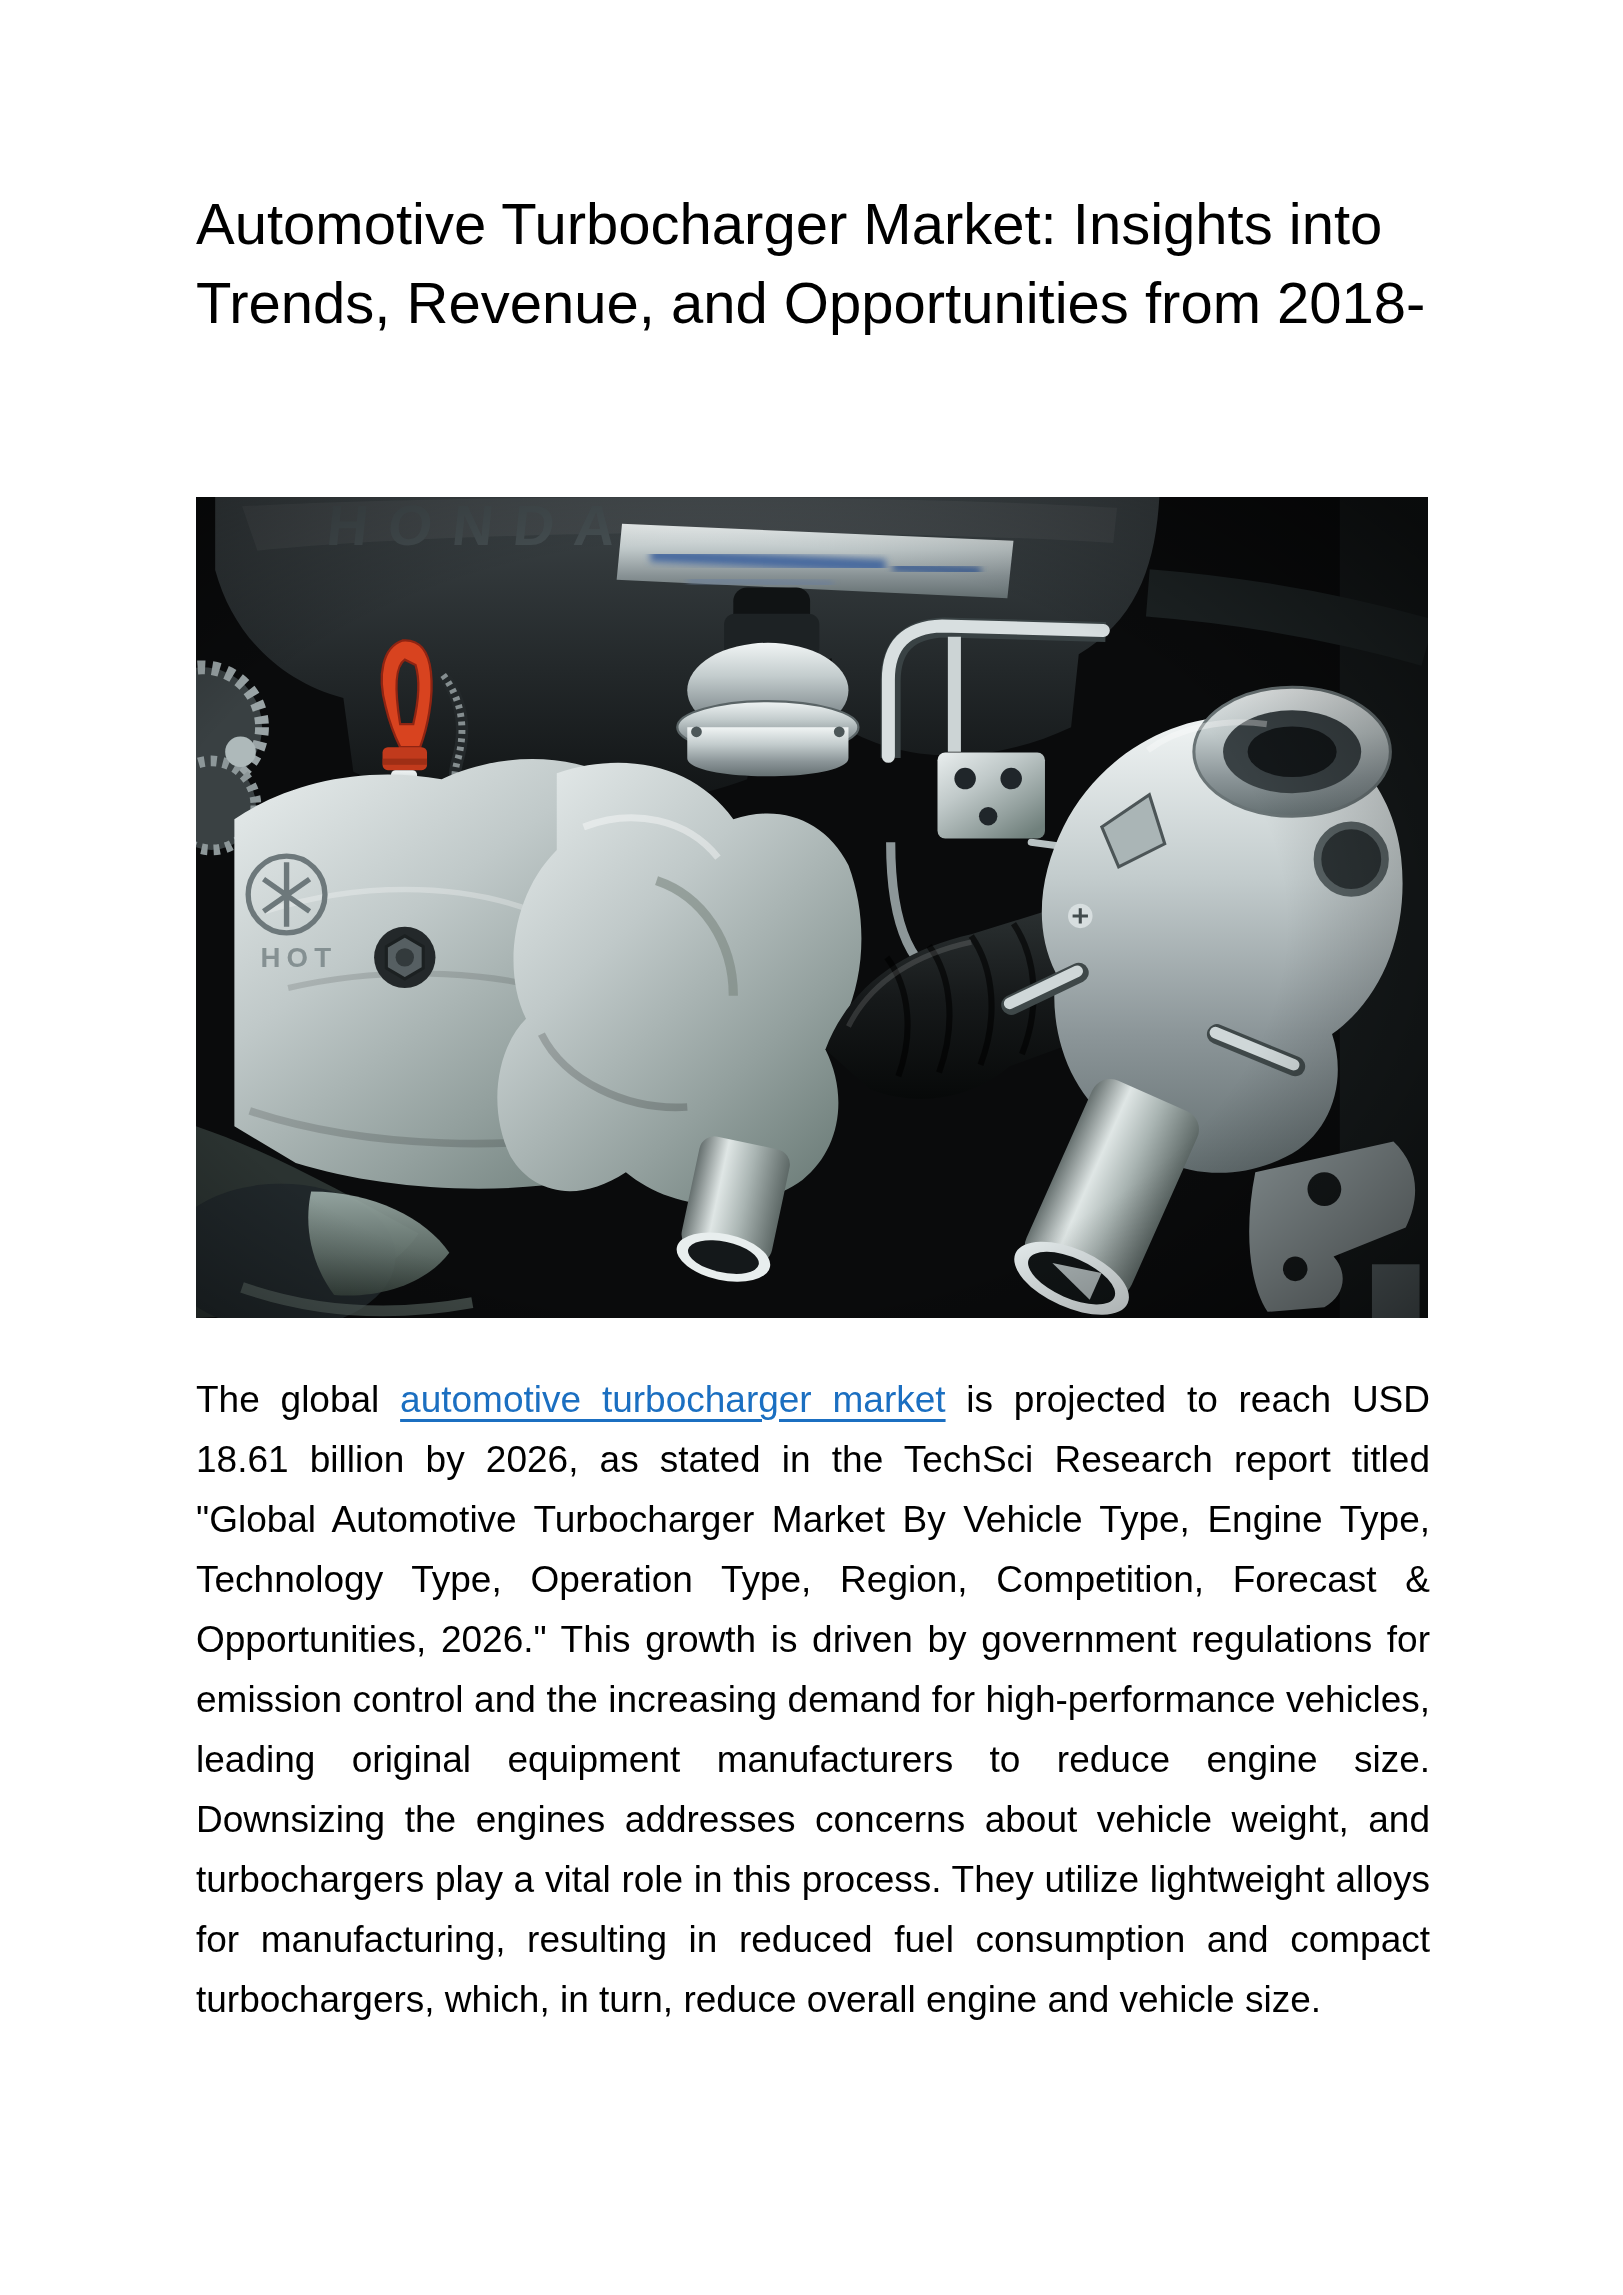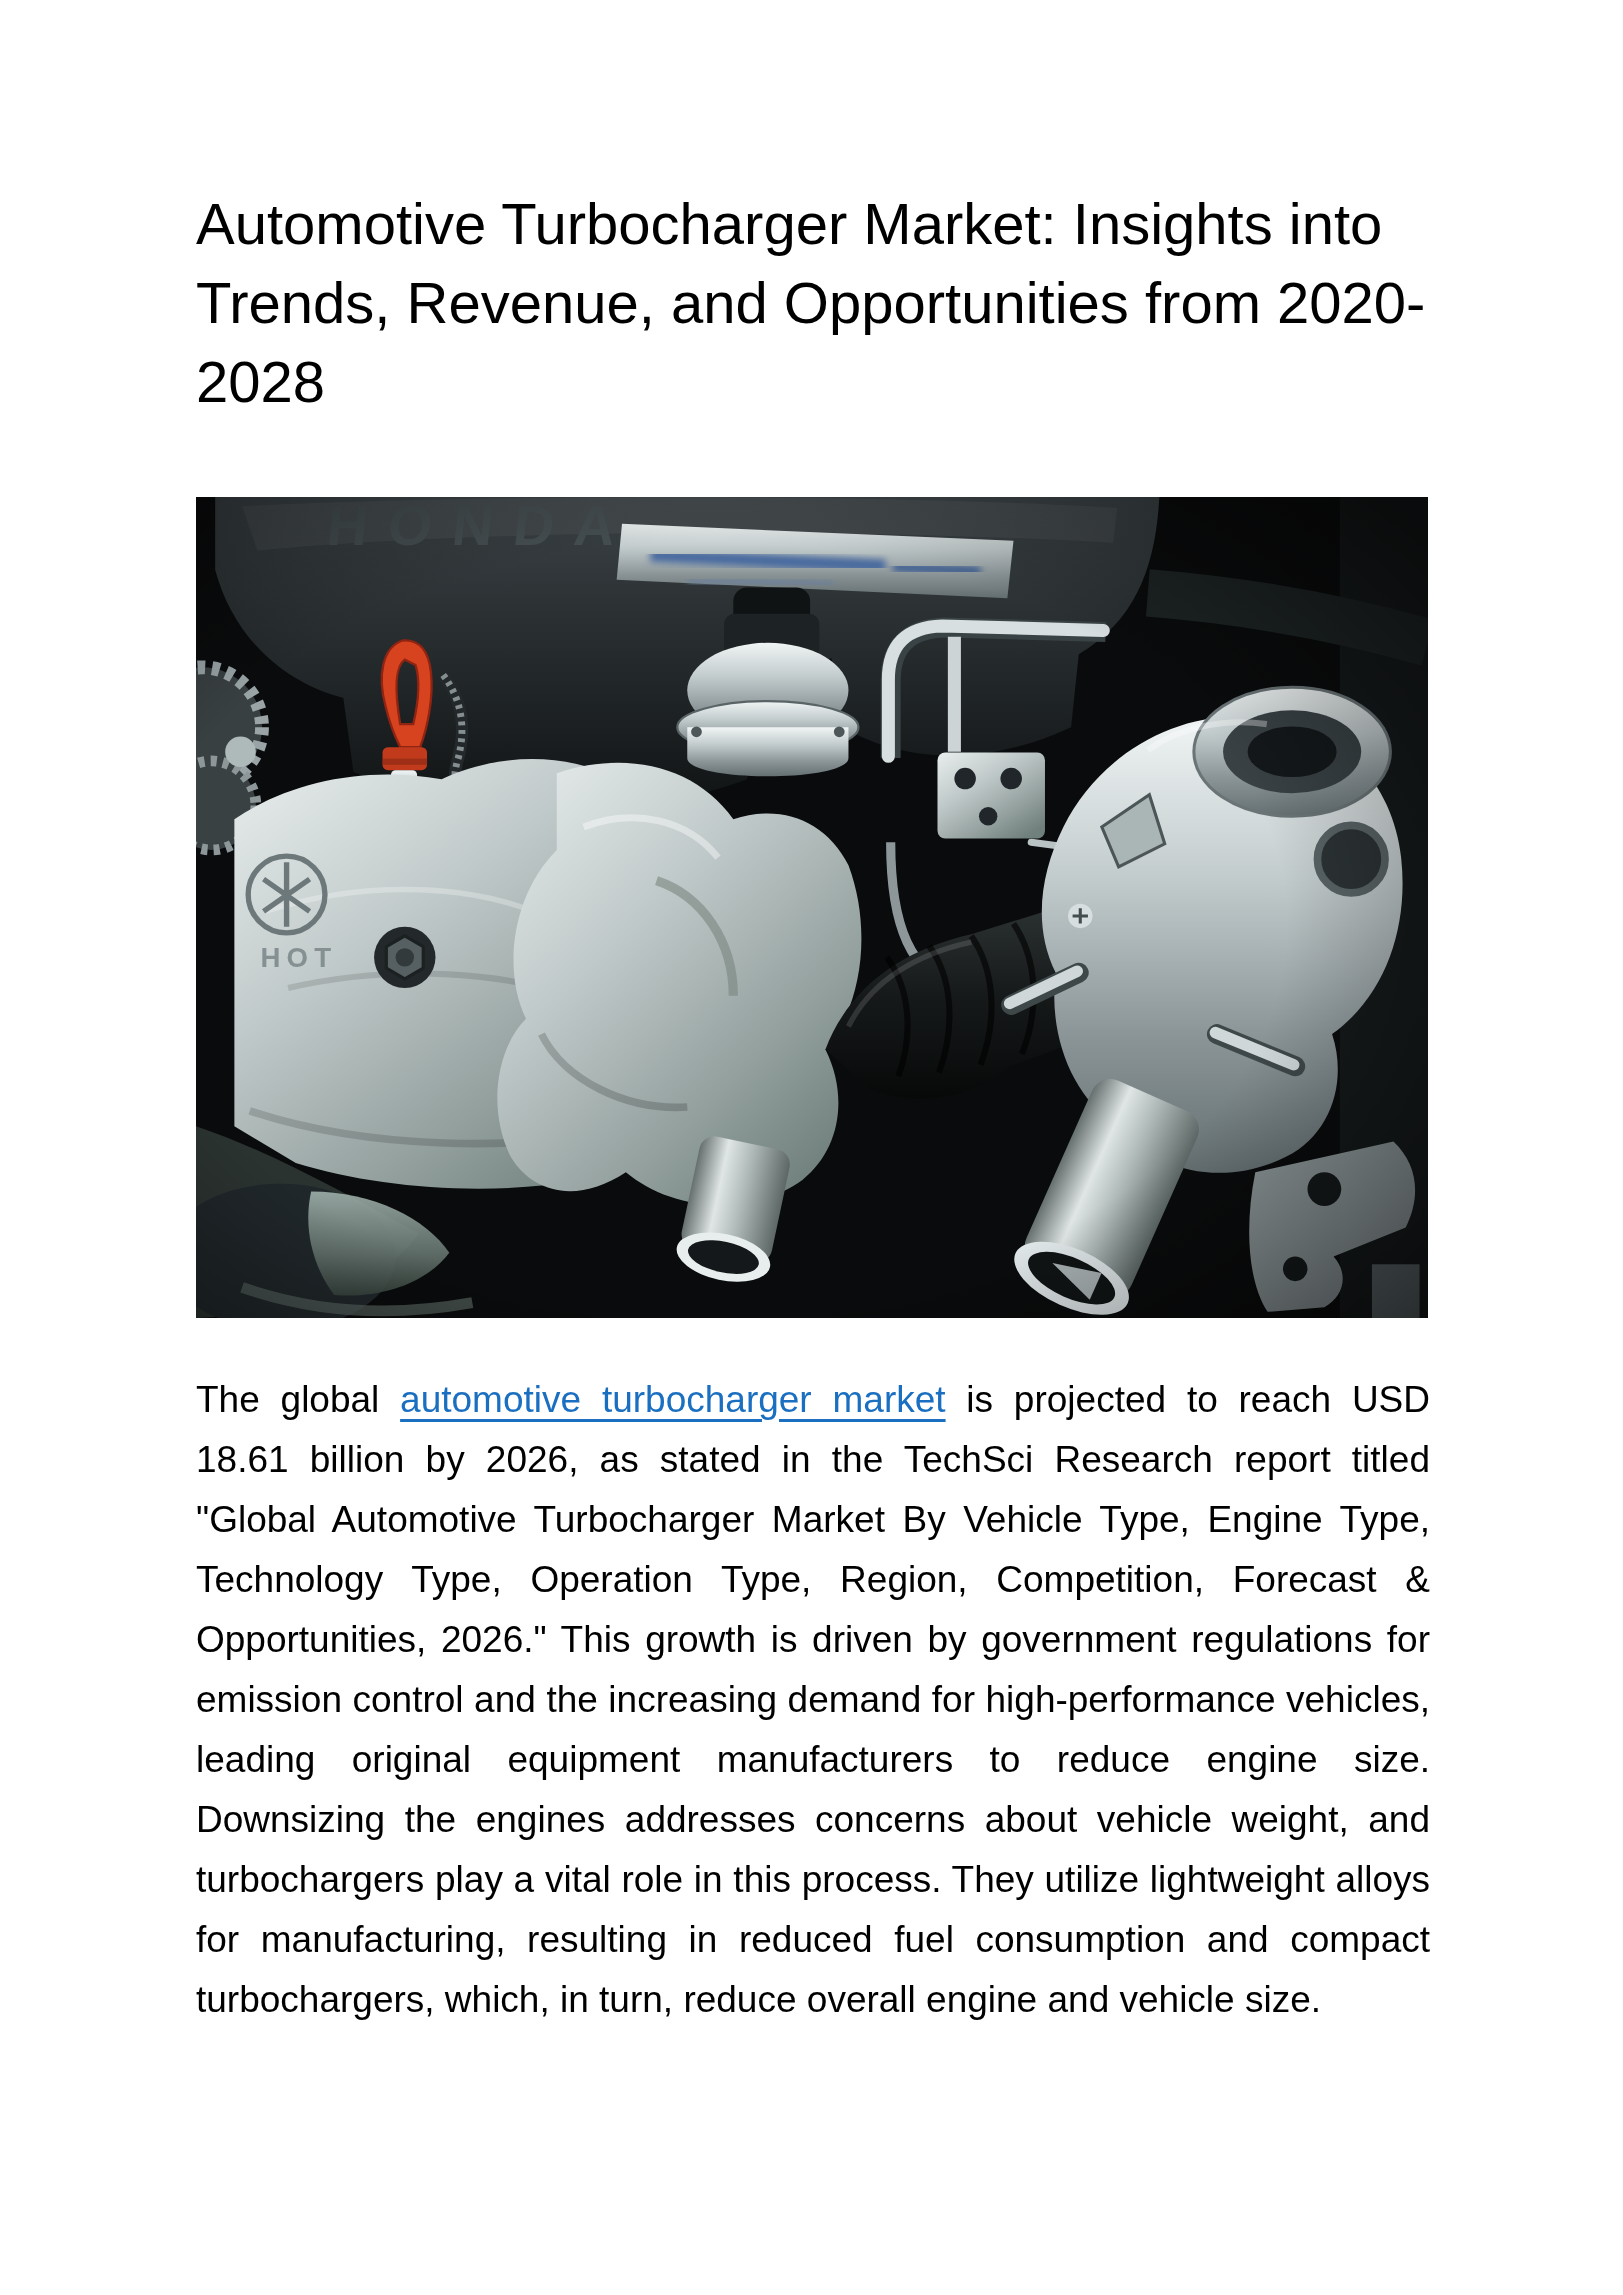--- a/index.html
+++ b/index.html
@@ -52,22 +52,21 @@
     text-underline-offset:7px;
   }
 </style>
 </head>
 <body>
 
 <div class="page">
 
   <h1 class="title">
     <span class="tline">Automotive Turbocharger Market: Insights into</span>
-    <span class="tline">Trends, Revenue, and Opportunities from 2020-</span>
-    <span class="tline">2028</span>
+    <span class="tline">Trends, Revenue, and Opportunities from 2018-</span>
   </h1>
 
   <figure class="photo">
     <svg viewBox="0 0 1605 1070" preserveAspectRatio="none" xmlns="http://www.w3.org/2000/svg">
       <defs>
         <linearGradient id="gCover" x1="0" y1="0" x2="0" y2="1">
           <stop offset="0" stop-color="#3c4346"></stop>
             <stop offset="0.55" stop-color="#23282a"></stop>
             <stop offset="1" stop-color="#101314"></stop>
         </linearGradient>

